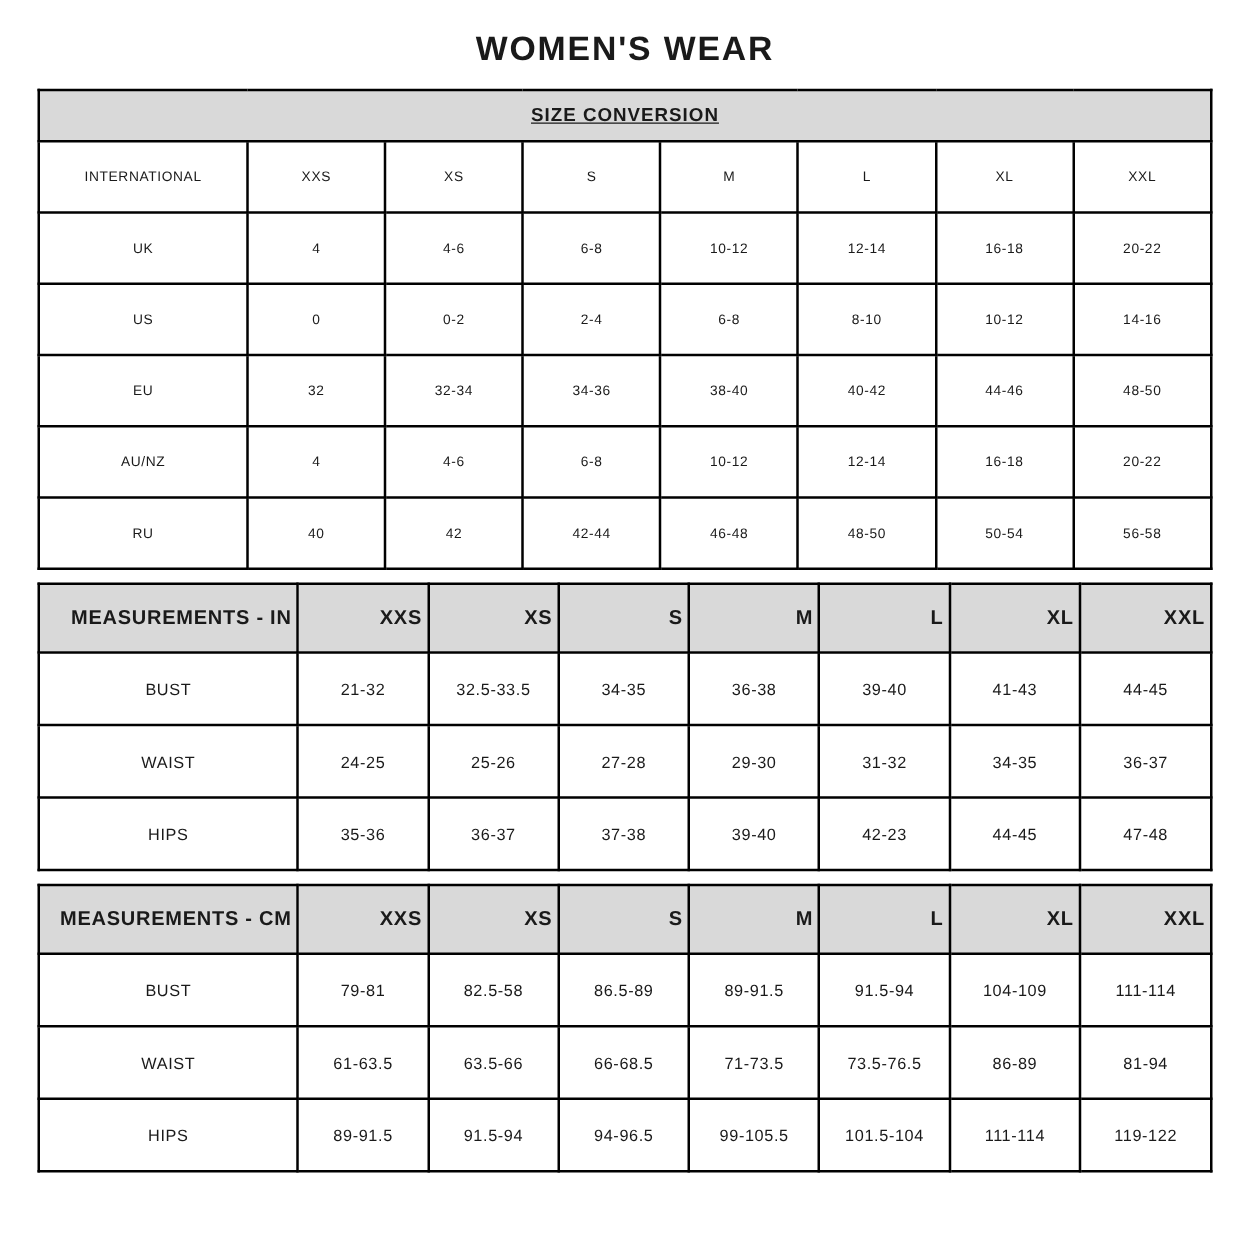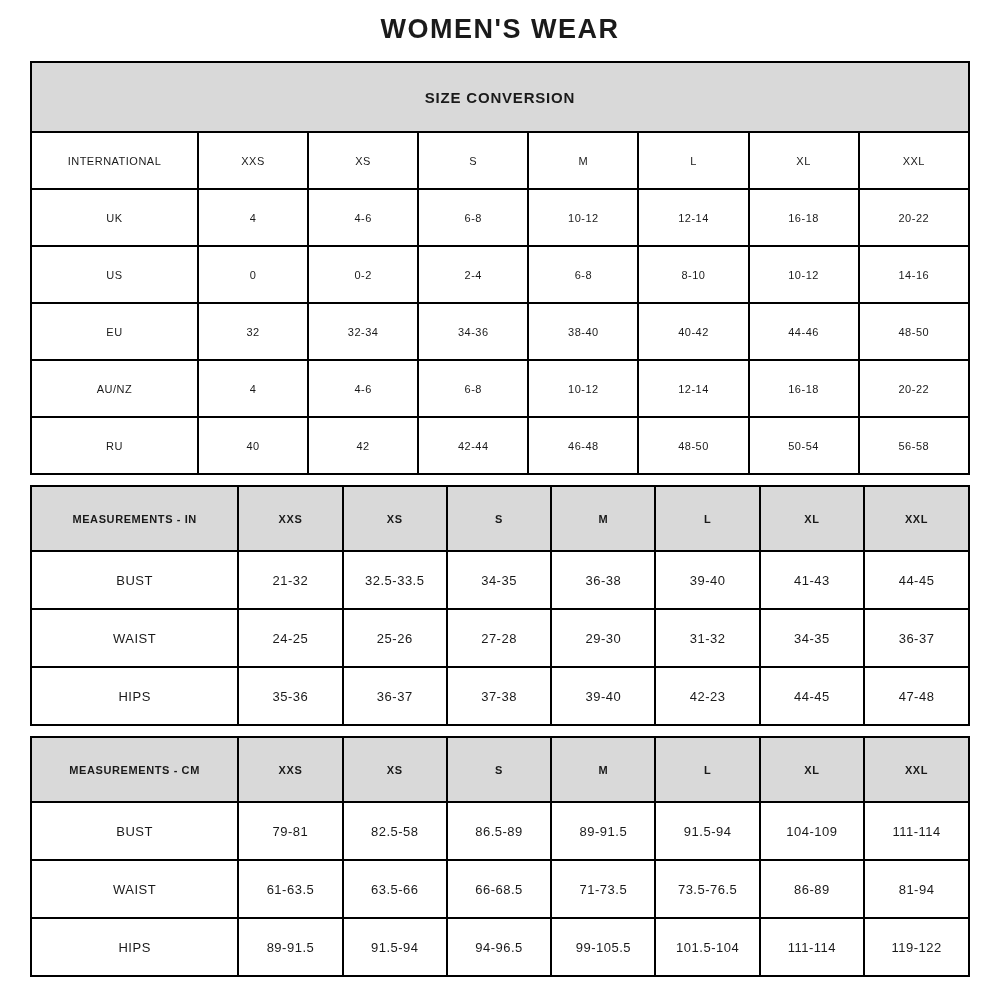--- a/index.html
+++ b/index.html
@@ -11,21 +11,21 @@
   * { margin: 0; padding: 0; box-sizing: border-box; }
   html, body {
     background: var(--page-bg);
     font-family: "Liberation Sans", "DejaVu Sans", sans-serif;
     color: var(--text-color);
   }
   .sheet {
     width: 1000px;
     height: 1000px;
     background: var(--page-bg);
-    padding-top: 14px;
+    padding-top: 24px;
     overflow: hidden;
   }
   .page-title {
     text-align: center;
     font-size: 27px;
     font-weight: 700;
     letter-spacing: 1.5px;
     color: var(--text-color);
     margin-bottom: 16px;
   }
@@ -42,31 +42,33 @@
     font-weight: 400;
     letter-spacing: 0.5px;
     padding: 0 4px;
     overflow: hidden;
   }
   
   table.t-conversion .title-cell {
     background: var(--header-bg);
     font-weight: 700;
     font-size: 15px;
-    height: 70px;
+    height: 41px;
     letter-spacing: 0.8px;
+    text-decoration: underline;
   }
   table.t-conversion td { font-size: 11px; height: 57px; }
   
   table.t-measure .head-cell {
     background: var(--header-bg);
     font-weight: 700;
-    font-size: 11px;
-    height: 65px;
+    font-size: 16px;
+    height: 55px;
     letter-spacing: 0.6px;
+    text-align: right;
   }
   table.t-measure td { font-size: 13px; height: 58px; }
 </style>
 </head>
 <body>
 
 <div class="sheet">
   <h1 class="page-title">WOMEN'S WEAR</h1>
 
   <table class="size-table t-conversion">

